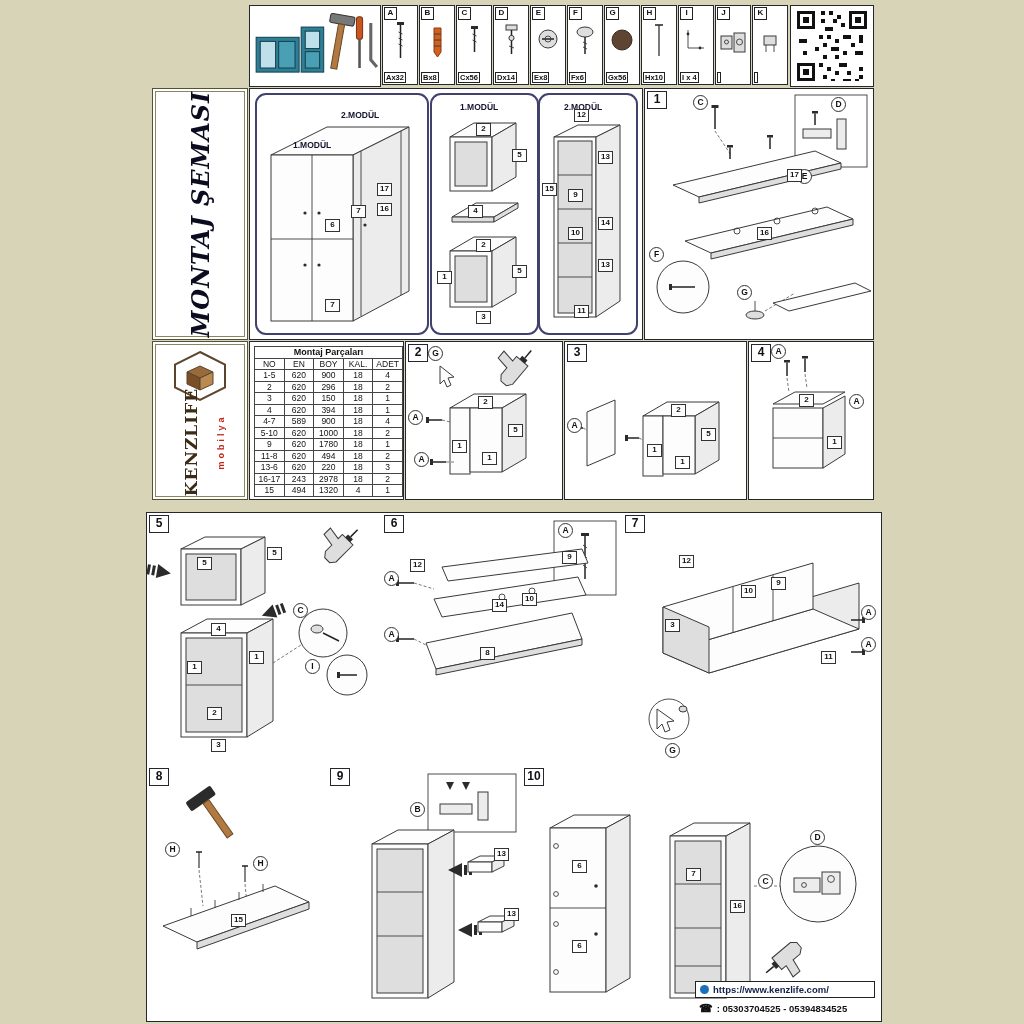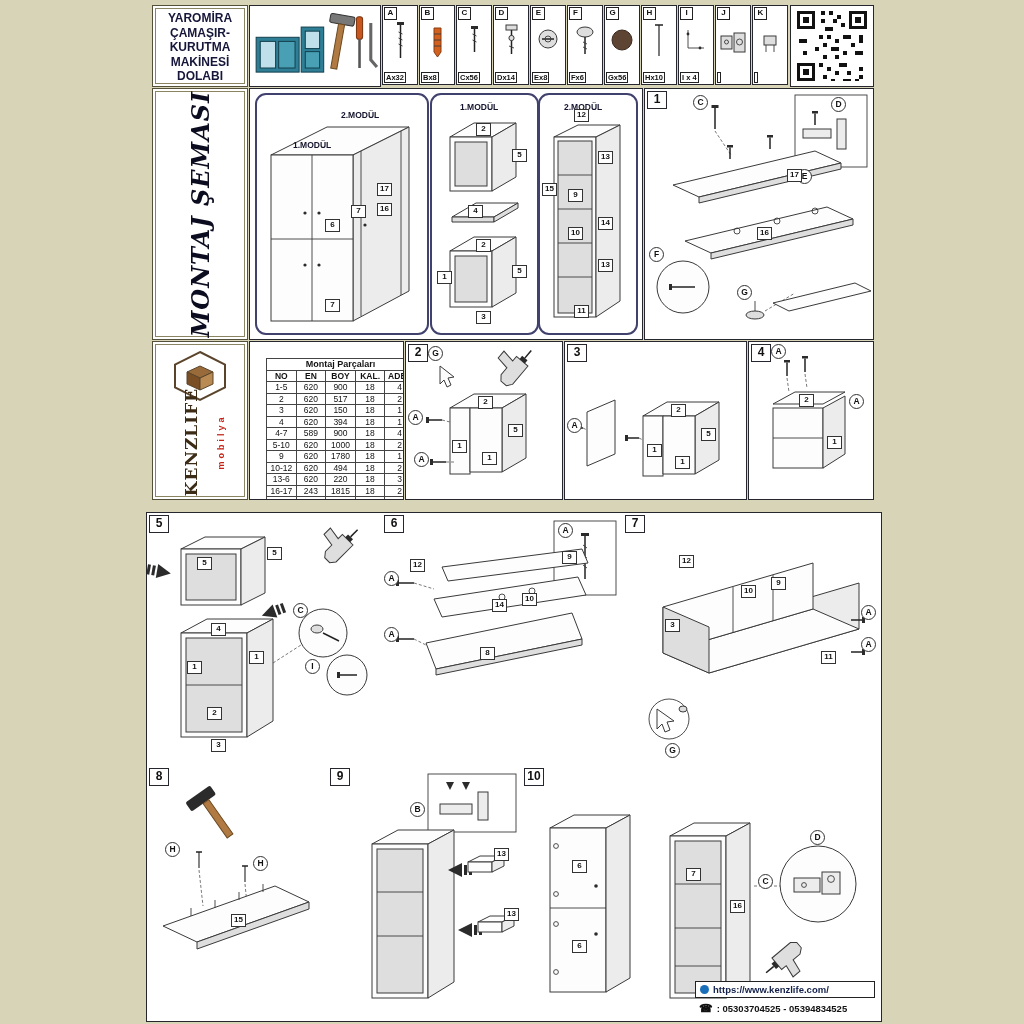--- a/index.html
+++ b/index.html
@@ -39,24 +39,24 @@
   #mod-a{left:5px;top:4px;width:170px;height:238px}
   #mod-b{left:180px;top:4px;width:105px;height:238px}
   #mod-c{left:288px;top:4px;width:96px;height:238px}
   #step1{left:644px;top:88px;width:228px;height:250px}
   
   #logo-box{left:152px;top:341px;width:94px;height:157px}
   #logo-box .hex{position:absolute;left:50%;top:8px;transform:translateX(-50%)}
   #logo-box .brandname{left:40%;top:64%;font-family:"DejaVu Serif",serif;font-weight:bold;font-size:17px;color:#3c2c16;letter-spacing:1px}
   #logo-box .brandsub{left:72%;top:64%;font-weight:bold;font-size:9px;color:#c32417;letter-spacing:3px}
   #table-panel{left:249px;top:341px;width:153px;height:157px}
-  table.parts{border-collapse:collapse;width:149px;margin:16px;table-layout:fixed}
+  table.parts{border-collapse:collapse;width:149px;margin:4px;table-layout:fixed}
   table.parts td{border:1px solid #444;font:8.5px/10.5px "Liberation Sans",sans-serif;text-align:center;padding:0}
   table.parts .ttitle{font-weight:bold;font-size:9px}
-  table.parts .th td{font-weight:bold}
+  table.parts .th td{font-weight:normal}
   #step2{left:405px;top:341px;width:156px;height:157px}
   #step3{left:564px;top:341px;width:181px;height:157px}
   #step4{left:748px;top:341px;width:124px;height:157px}
   
   #bottom-panel{left:146px;top:512px;width:734px;height:508px}
   .cell{position:absolute;background:#fff;overflow:hidden}
   #step5{left:0;top:0;width:235px;height:253px;border-right:1.5px solid #26262e;border-bottom:1.5px solid #26262e}
   #step6{left:235px;top:0;width:241px;height:253px;border-right:1.5px solid #26262e;border-bottom:1.5px solid #26262e}
   #step7{left:476px;top:0;width:255px;height:253px;border-bottom:1.5px solid #26262e}
   #step8{left:0;top:253px;width:181px;height:252px;border-right:1.5px solid #26262e}
@@ -65,27 +65,20 @@
   .fweb{position:absolute;right:3px;bottom:20px;width:180px;height:17px;border:1.2px solid #222;background:#fff;display:flex;align-items:center;gap:4px;padding:0 4px;font-weight:bold;font-size:9.5px;color:#12204a;box-sizing:border-box}
   .fweb .globe{width:9px;height:9px;border-radius:50%;background:#1a6fba;flex:0 0 auto}
   .fphone{position:absolute;right:3px;bottom:2px;width:180px;height:16px;display:flex;align-items:center;gap:4px;padding:0 4px;font-weight:bold;font-size:9.5px;color:#111;box-sizing:border-box;background:#fff}
   .fphone .ph{font-size:11px;line-height:11px}
 </style>
 </head>
 <body>
 
 <div class="page">
 
-  <div class="sidebox" id="title-box">
-    <span class="tl pad">YAROMİRA</span>
-    <span class="tl">ÇAMAŞIR-</span>
-    <span class="tl">KURUTMA</span>
-    <span class="tl">MAKİNESİ</span>
-    <span class="tl">DOLABI</span>
-  </div>
 
   <div class="panel" id="tools-box">
     <svg class="svgfill" viewBox="0 0 127 77">
       <rect x="6" y="30" width="42" height="34" fill="#2e7f96" stroke="#14404e"></rect>
       <rect x="10" y="34" width="15" height="26" fill="#bfe0ea" stroke="#14404e"></rect>
       <rect x="28" y="34" width="16" height="26" fill="#49a0b5" stroke="#14404e"></rect>
       <rect x="50" y="20" width="22" height="44" fill="#2e7f96" stroke="#14404e"></rect>
       <rect x="54" y="24" width="14" height="17" fill="#bfe0ea" stroke="#14404e"></rect>
       <rect x="54" y="44" width="14" height="16" fill="#49a0b5" stroke="#14404e"></rect>
       <g transform="translate(88,14) rotate(10)">
@@ -411,21 +404,21 @@
       <tr>
             <td>1-5</td>
             <td>620</td>
             <td>900</td>
             <td>18</td>
             <td>4</td>
           </tr>
       <tr>
             <td>2</td>
             <td>620</td>
-            <td>517</td>
+            <td>296</td>
             <td>18</td>
             <td>2</td>
           </tr>
       <tr>
             <td>3</td>
             <td>620</td>
             <td>150</td>
             <td>18</td>
             <td>1</td>
           </tr>
@@ -451,37 +444,37 @@
             <td>2</td>
           </tr>
       <tr>
             <td>9</td>
             <td>620</td>
             <td>1780</td>
             <td>18</td>
             <td>1</td>
           </tr>
       <tr>
-            <td>10-12</td>
+            <td>11-8</td>
             <td>620</td>
             <td>494</td>
             <td>18</td>
             <td>2</td>
           </tr>
       <tr>
             <td>13-6</td>
             <td>620</td>
             <td>220</td>
             <td>18</td>
             <td>3</td>
           </tr>
       <tr>
             <td>16-17</td>
             <td>243</td>
-            <td>1815</td>
+            <td>2978</td>
             <td>18</td>
             <td>2</td>
           </tr>
       <tr>
             <td>15</td>
             <td>494</td>
             <td>1320</td>
             <td>4</td>
             <td>1</td>
           </tr>

